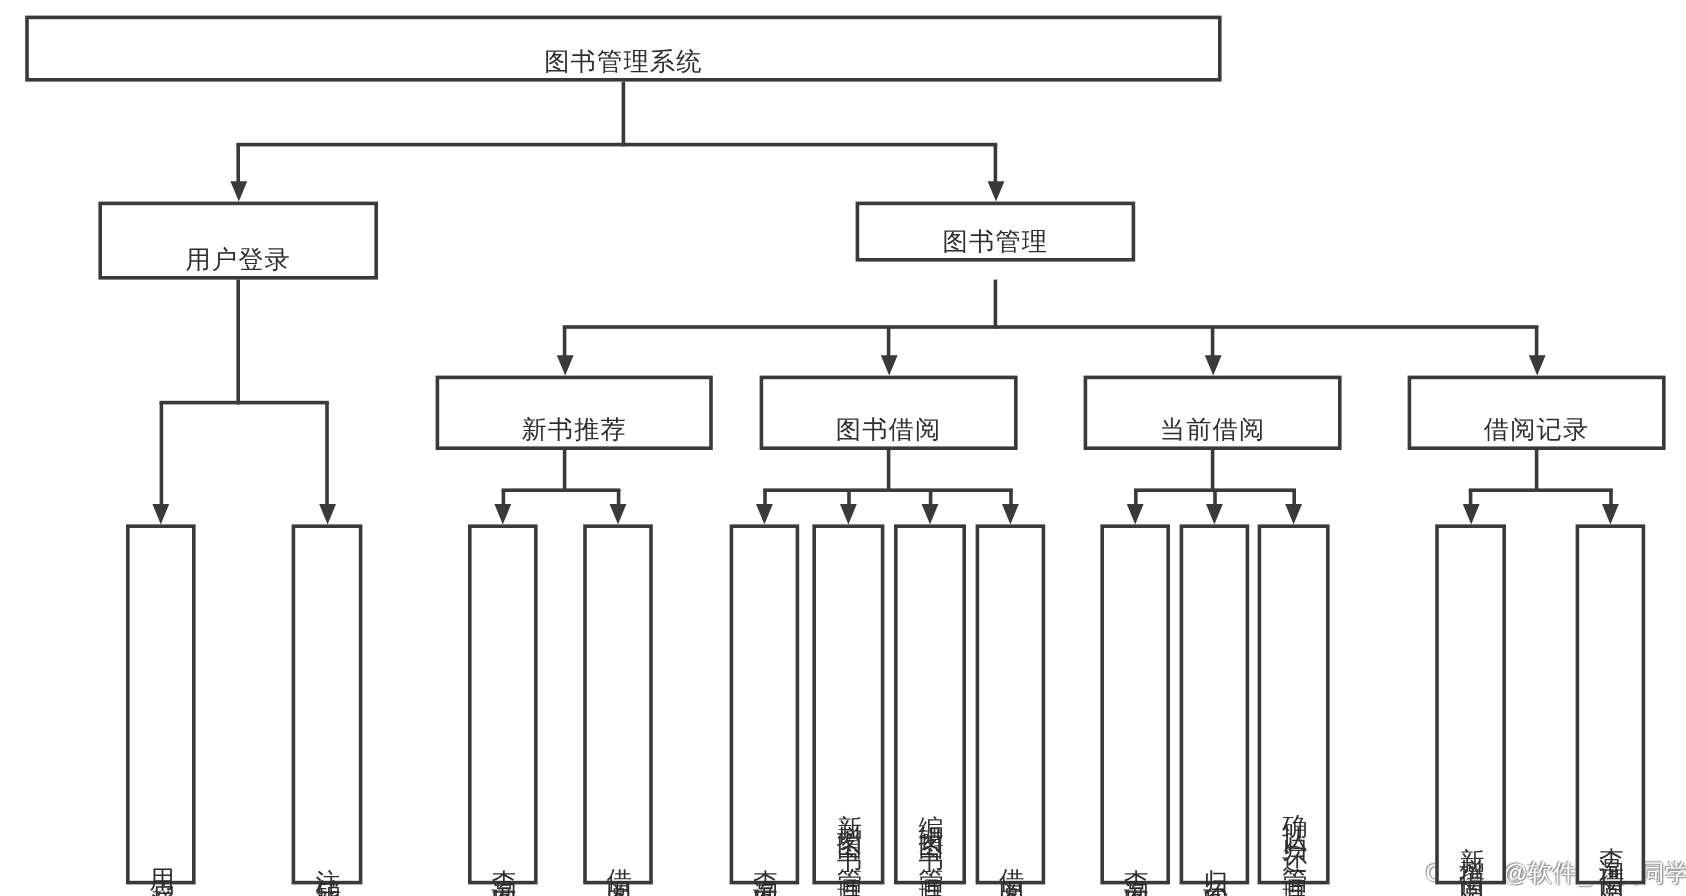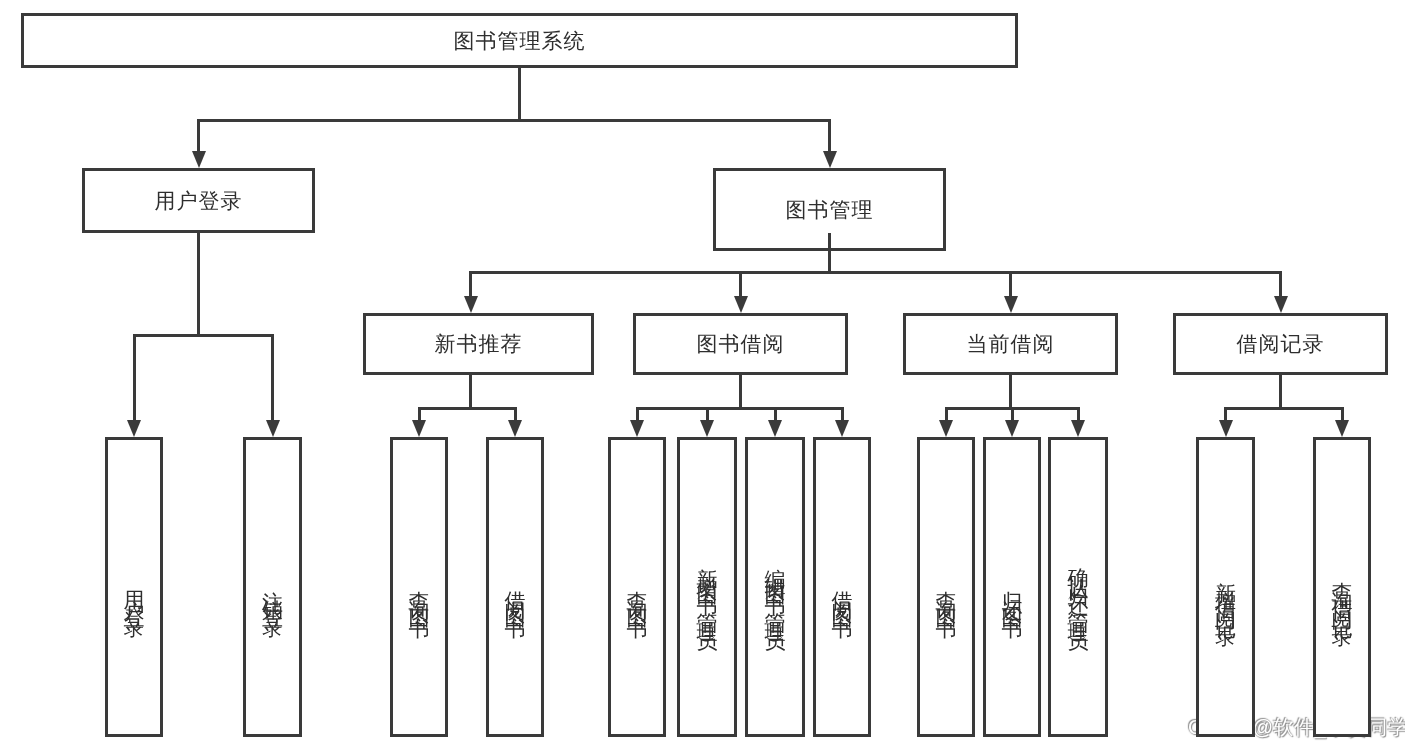--- a/index.html
+++ b/index.html
@@ -14,21 +14,21 @@
     background: var(--canvas-bg, #ffffff);
     font-family: "Liberation Sans", sans-serif;
     overflow: hidden;
   }
   .box {
     position: absolute;
     box-sizing: border-box;
     border: 3px solid var(--line, #3a3a3a);
     background: var(--box-bg, #ffffff);
     display: flex;
-    align-items: center;
+    align-items: flex-end;
     justify-content: center;
     color: var(--text, #2e2e2e);
   }
   .box.h .label {
     font-size: 21px;
     letter-spacing: 1px;
     white-space: nowrap;
   }
   .box.v .label {
     writing-mode: vertical-rl;
@@ -64,21 +64,21 @@
 <body>
 
 <div id="canvas">
   <div class="watermark" style="left: 1188px; top: 714px;">CSDN @软件_小贺同学</div>
 <div class="box h" style="left: 21px; top: 13px; width: 997px; height: 55px;">
       <span class="label">图书管理系统</span>
     </div>
     <div class="box h" style="left: 82px; top: 168px; width: 233px; height: 65px;">
       <span class="label">用户登录</span>
     </div>
-    <div class="box h" style="left: 713px; top: 168px; width: 233px; height: 83px;">
+    <div class="box h" style="left: 713px; top: 168px; width: 233px; height: 50px;">
       <span class="label">图书管理</span>
     </div>
     <div class="box h" style="left: 363px; top: 313px; width: 231px; height: 62px;">
       <span class="label">新书推荐</span>
     </div>
     <div class="box h" style="left: 903px; top: 313px; width: 215px; height: 62px;">
       <span class="label">当前借阅</span>
     </div>
     <div class="box h" style="left: 633px; top: 313px; width: 215px; height: 62px;">
       <span class="label">图书借阅</span>

